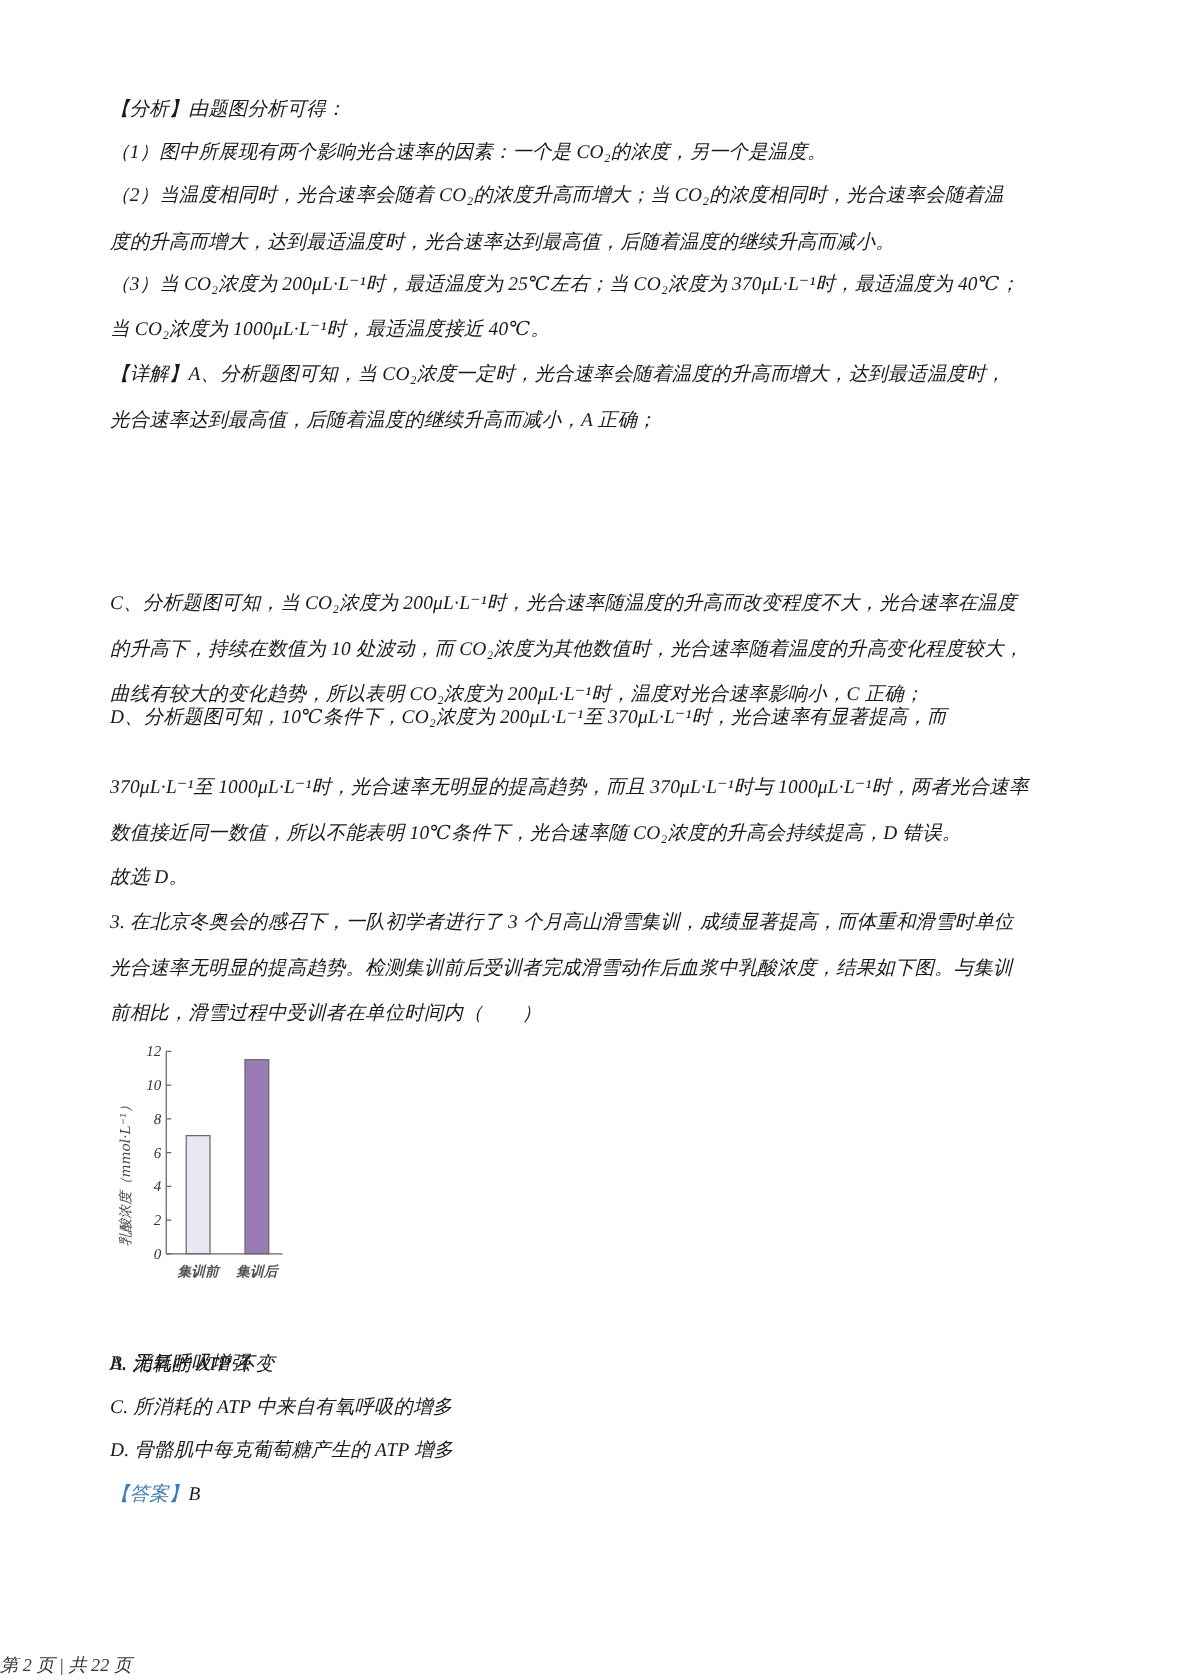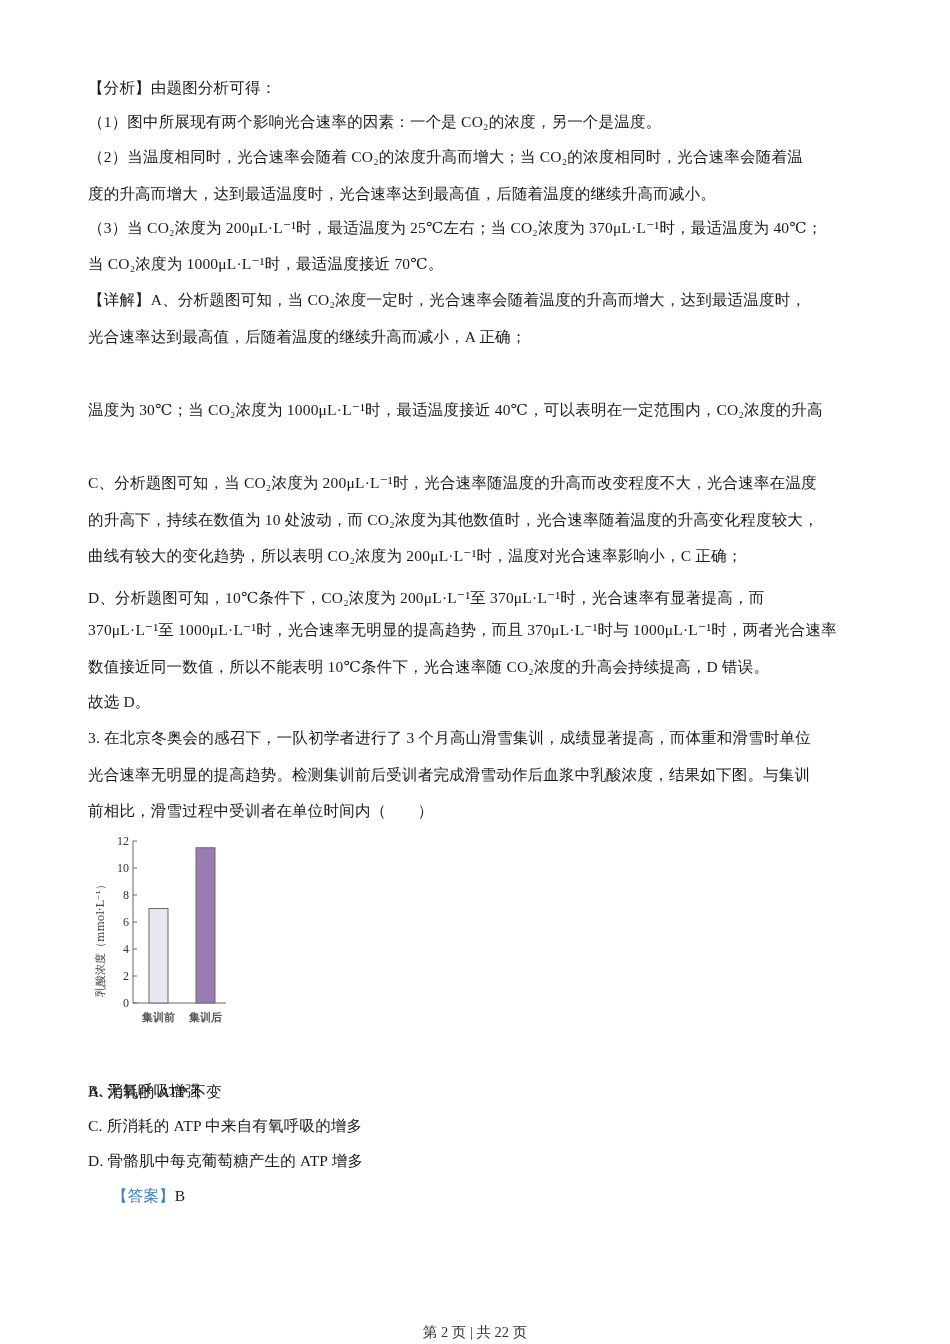--- a/index.html
+++ b/index.html
@@ -1,52 +1,51 @@
 <!DOCTYPE html>
 <html><head>
 <meta charset="utf-8">
 <style>
   html, body { margin: 0; padding: 0; background: #ffffff; }
   body {
     width: 950px; height: 1344px; position: relative; overflow: hidden;
     font-family: "Liberation Serif", "DejaVu Serif", serif;
     color: #1a1a1a;
   }
-  .page { position: absolute; left: 0; top: 0; width: 950px; height: 1344px; }
+  .page { position: absolute; left: 0; top: 0; width: 950px; height: 1344px; font-style: italic; }
   .line {
     position: absolute; left: 88px; font-size: 15.5px; line-height: 20px;
     white-space: nowrap; letter-spacing: 0.2px;
   }
-  .answer-tag { color: #3b7dbd; margin-left: 24px; }
+  .answer-tag { color: #3b7dbd; }
   .chart { position: absolute; left: 88px; top: 828px; width: 160px; height: 205px; }
   .chart svg { display: block; }
   .footer {
-    position: absolute; top: 1323px; left: 0; width: 950px; text-align: center;
+    position: absolute; top: 1323px; left: 0; width: 950px; text-align: left;
     font-size: 14.5px; color: #333;
   }
 </style>
 </head>
 <body>
 
 <div class="page">
 
   <div class="line" style="top:78px"><span>【分析】</span><span>由题图分析可得：</span></div>
   <div class="line" style="top:112px">（1）图中所展现有两个影响光合速率的因素：一个是 CO₂的浓度，另一个是温度。</div>
   <div class="line" style="top:147px">（2）当温度相同时，光合速率会随着 CO₂的浓度升高而增大；当 CO₂的浓度相同时，光合速率会随着温</div>
   <div class="line" style="top:184px">度的升高而增大，达到最适温度时，光合速率达到最高值，后随着温度的继续升高而减小。</div>
   <div class="line" style="top:218px">（3）当 CO₂浓度为 200μL·L⁻¹时，最适温度为 25℃左右；当 CO₂浓度为 370μL·L⁻¹时，最适温度为 40℃；</div>
-  <div class="line" style="top:254px">当 CO₂浓度为 1000μL·L⁻¹时，最适温度接近 70℃。</div>
+  <div class="line" style="top:254px">当 CO₂浓度为 1000μL·L⁻¹时，最适温度接近 40℃。</div>
 
   <div class="line" style="top:290px"><span>【详解】</span><span>A、分析题图可知，当 CO₂浓度一定时，光合速率会随着温度的升高而增大，达到最适温度时，</span></div>
   <div class="line" style="top:327px">光合速率达到最高值，后随着温度的继续升高而减小，A 正确；</div>
-  <div class="line" style="top:400px">温度为 30℃；当 CO₂浓度为 1000μL·L⁻¹时，最适温度接近 40℃，可以表明在一定范围内，CO₂浓度的升高</div>
   <div class="line" style="top:473px">C、分析题图可知，当 CO₂浓度为 200μL·L⁻¹时，光合速率随温度的升高而改变程度不大，光合速率在温度</div>
   <div class="line" style="top:510px">的升高下，持续在数值为 10 处波动，而 CO₂浓度为其他数值时，光合速率随着温度的升高变化程度较大，</div>
   <div class="line" style="top:546px">曲线有较大的变化趋势，所以表明 CO₂浓度为 200μL·L⁻¹时，温度对光合速率影响小，C 正确；</div>
-  <div class="line" style="top:588px">D、分析题图可知，10℃条件下，CO₂浓度为 200μL·L⁻¹至 370μL·L⁻¹时，光合速率有显著提高，而</div>
+  <div class="line" style="top:564px">D、分析题图可知，10℃条件下，CO₂浓度为 200μL·L⁻¹至 370μL·L⁻¹时，光合速率有显著提高，而</div>
   <div class="line" style="top:620px">370μL·L⁻¹至 1000μL·L⁻¹时，光合速率无明显的提高趋势，而且 370μL·L⁻¹时与 1000μL·L⁻¹时，两者光合速率</div>
   <div class="line" style="top:657px">数值接近同一数值，所以不能表明 10℃条件下，光合速率随 CO₂浓度的升高会持续提高，D 错误。</div>
   <div class="line" style="top:692px">故选 D。</div>
 
   <div class="line" style="top:728px">3. 在北京冬奥会的感召下，一队初学者进行了 3 个月高山滑雪集训，成绩显著提高，而体重和滑雪时单位</div>
   <div class="line" style="top:765px">光合速率无明显的提高趋势。检测集训前后受训者完成滑雪动作后血浆中乳酸浓度，结果如下图。与集训</div>
   <div class="line" style="top:801px">前相比，滑雪过程中受训者在单位时间内（　　）</div>
 
   <div class="chart">
     <svg width="160" height="205" viewBox="0 0 160 205" xmlns="http://www.w3.org/2000/svg">

